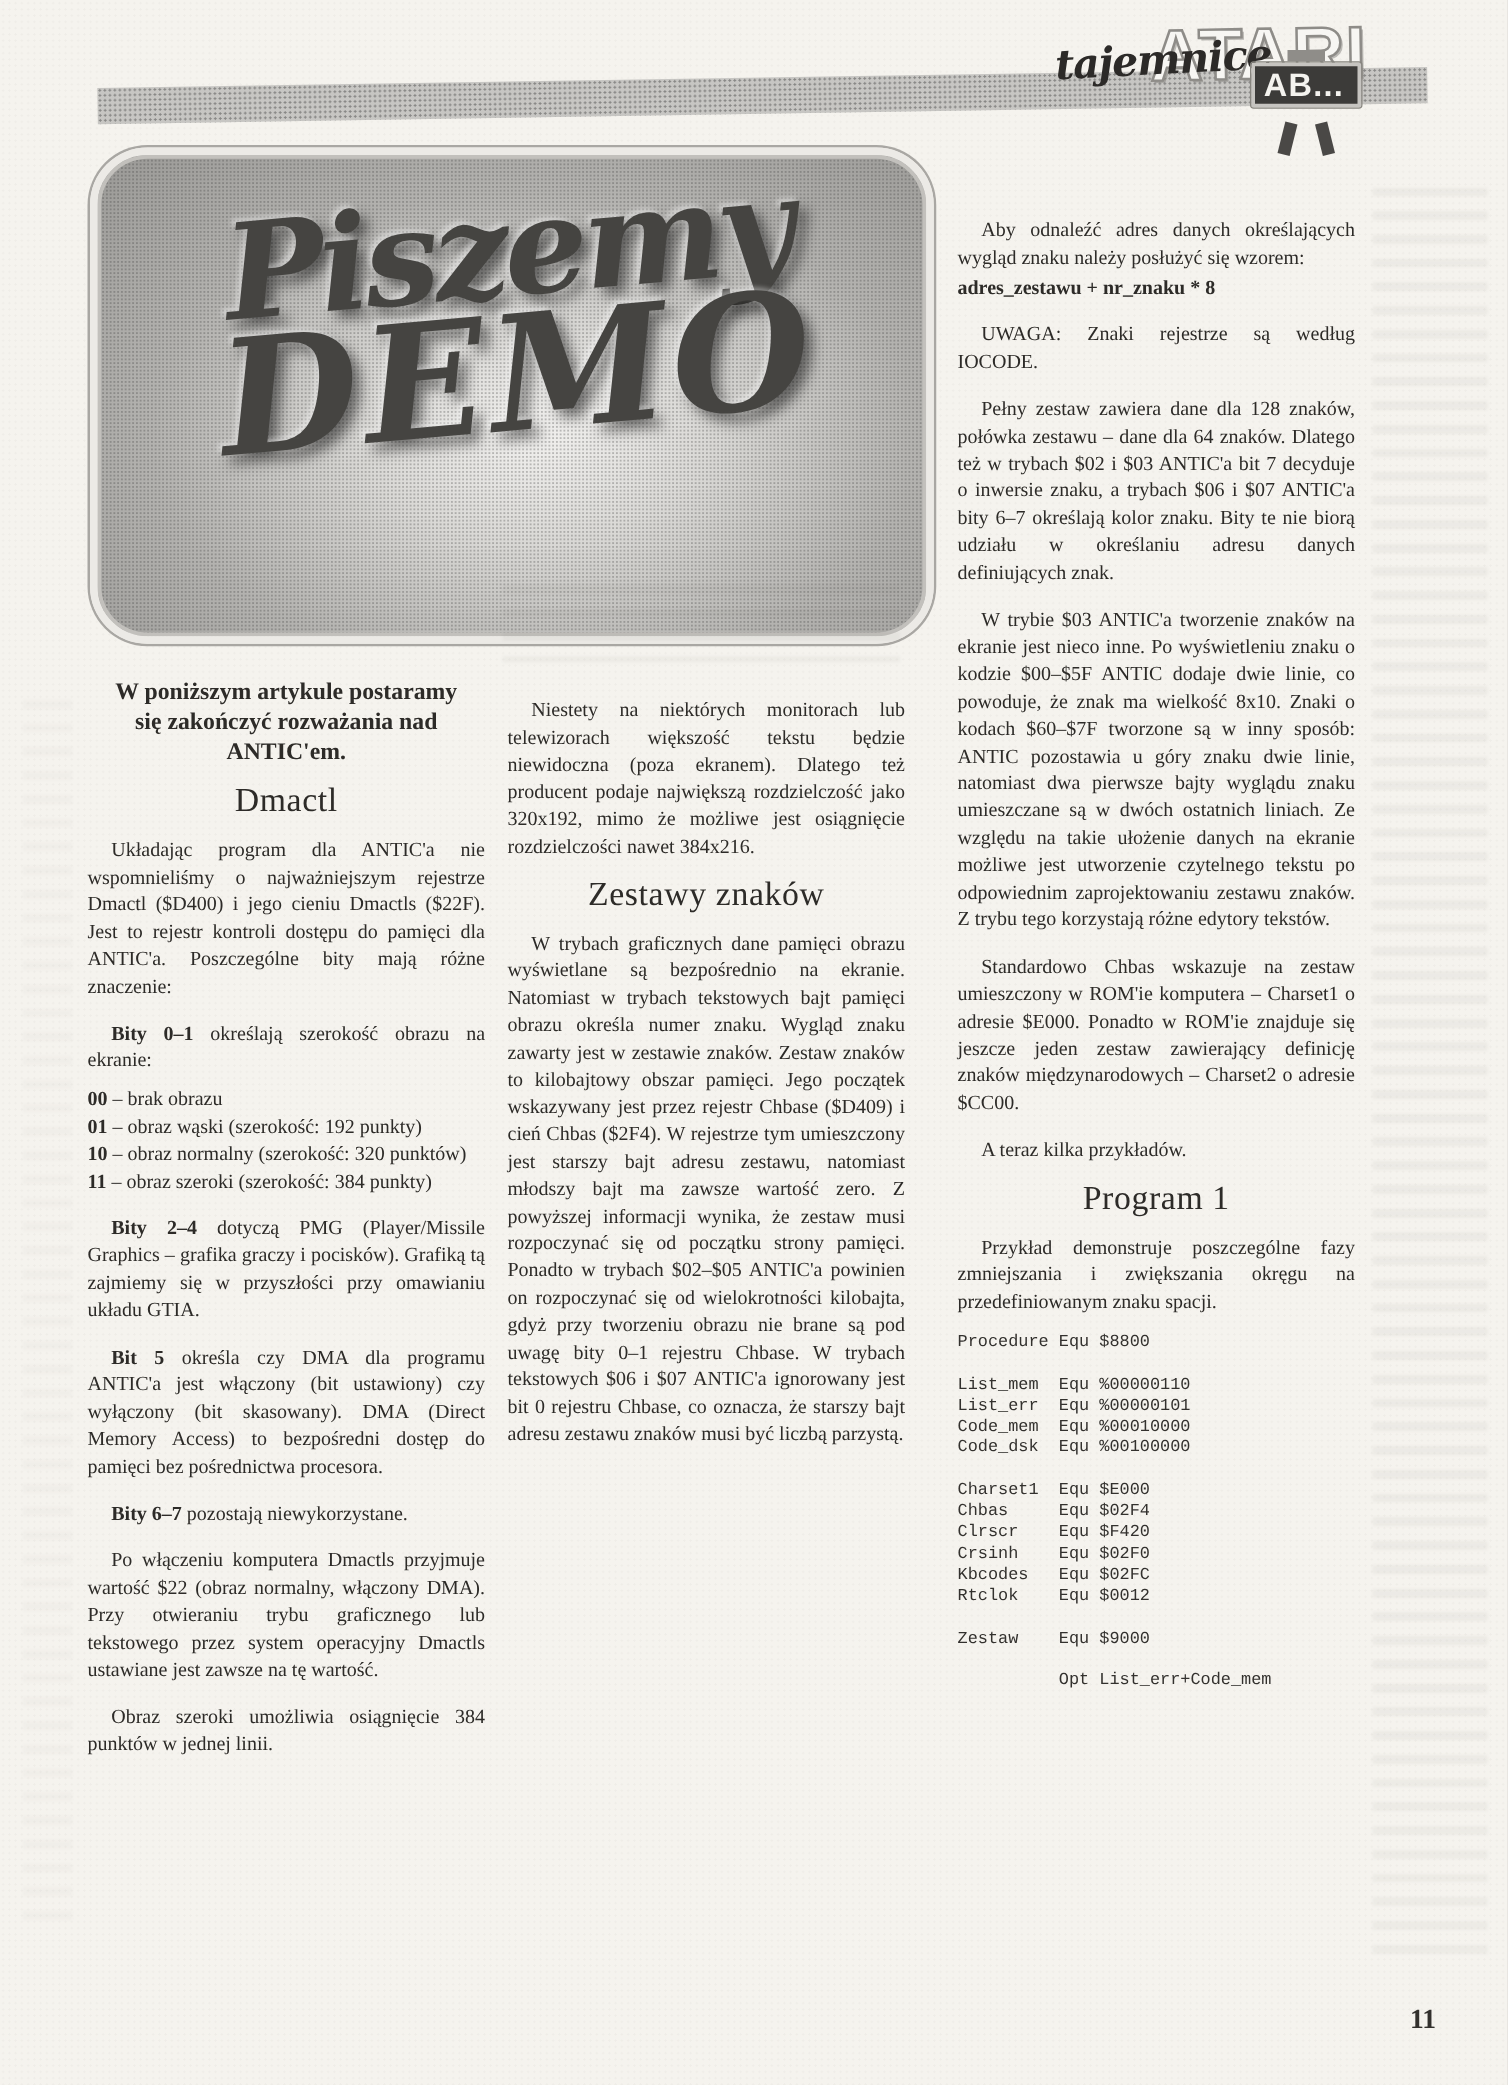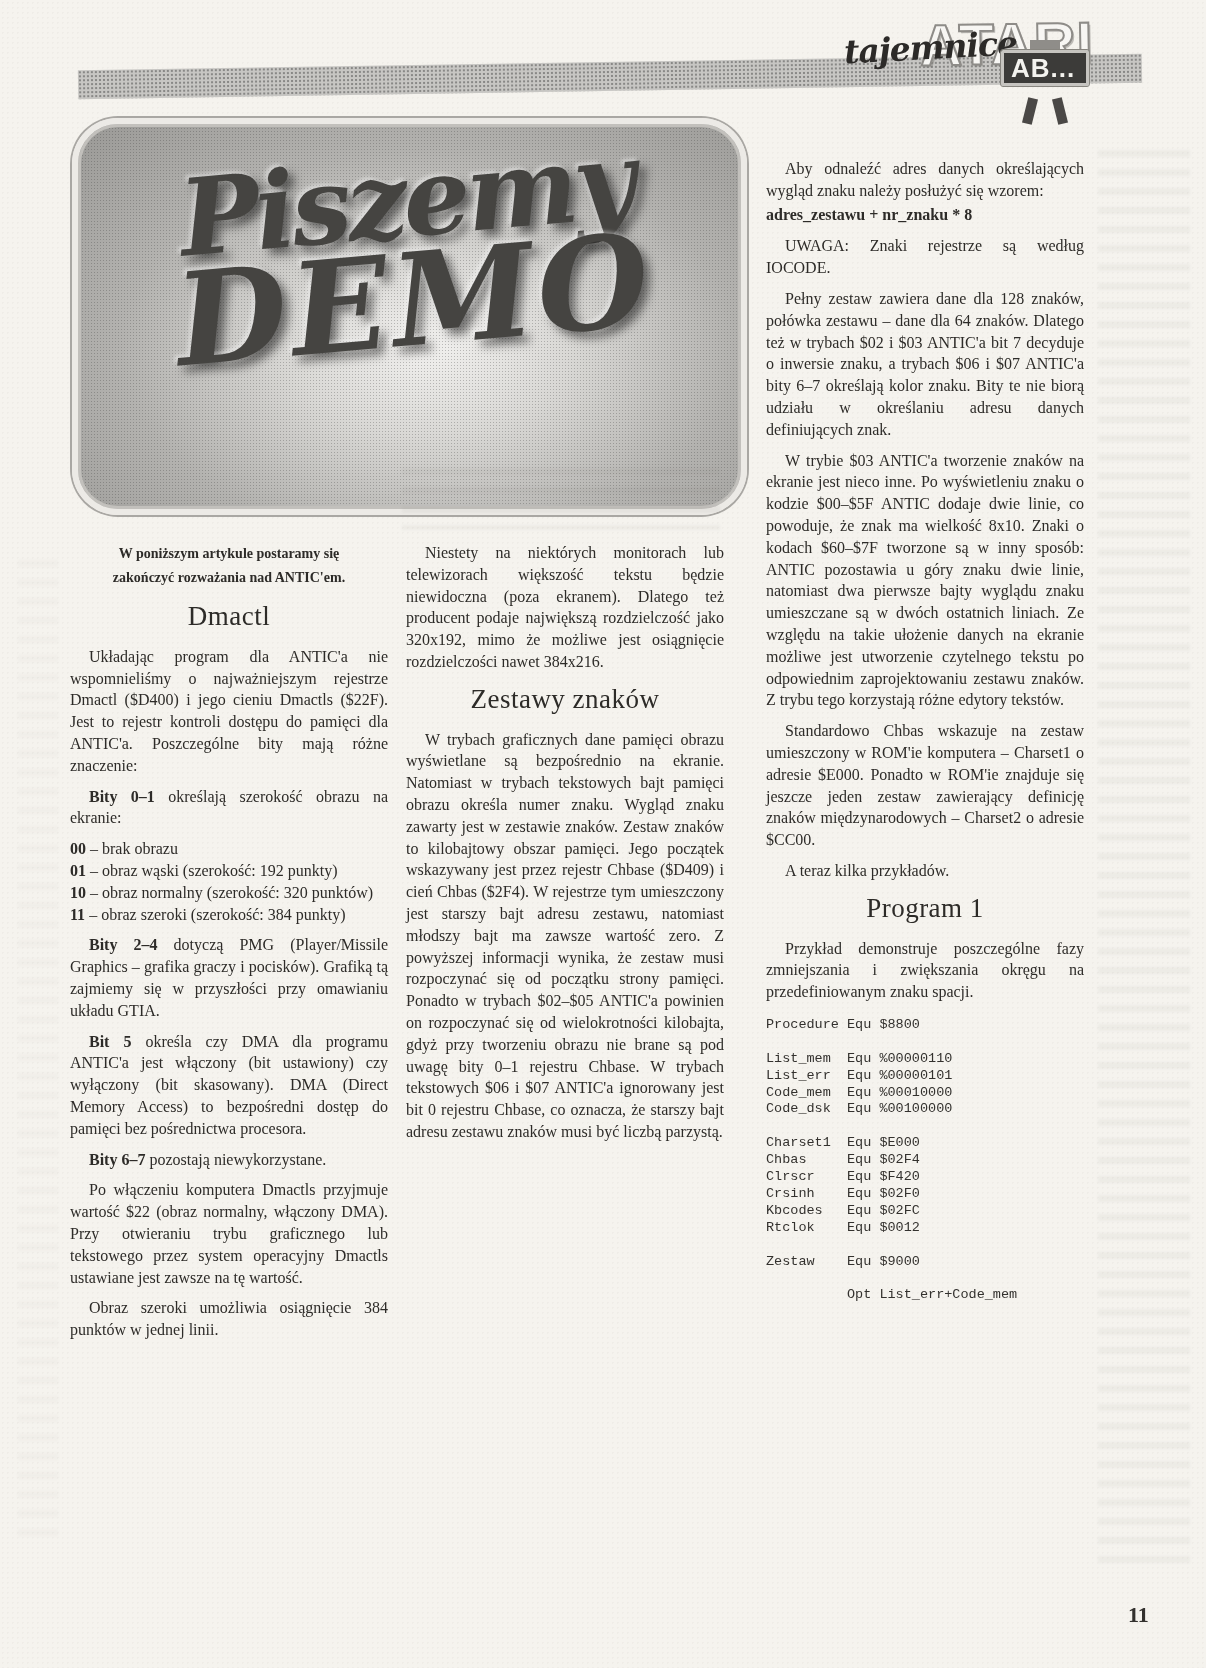--- a/index.html
+++ b/index.html
@@ -72,24 +72,24 @@
   }
   .hero-l1 { font-size:106px; letter-spacing:-4px; }
   .hero-l2 { font-size:128px; letter-spacing:4px; margin-top:-16px; }
 
   
   .col { position:absolute; width:318px; font-size:16px; line-height:21.8px; text-align:justify; }
   .col-left  { left:70px;  top:542px; }
   .col-mid   { left:406px; top:542px; }
   .col-right { left:766px; top:158px; }
 
-  .col p { margin:0 0 9px 0; text-indent:19px; }
+  .col p { margin:16px 0 9px 0; text-indent:19px; }
   p.intro {
     font-weight:bold; text-align:center; text-indent:0;
-    font-size:14px; line-height:24px; margin:0 18px 16px 18px;
+    font-size:19px; line-height:24px; margin:0 18px 16px 18px;
   }
   h2 {
     font-size:27px; font-weight:normal; text-align:center;
     margin:16px 0 18px 0; letter-spacing:0.5px;
   }
   p.mode { margin:0; text-indent:0; }
   p.mode-last { margin:0 0 9px 0; text-indent:0; }
   p.tight { margin-bottom:2px; }
   p.formula { font-weight:bold; text-indent:0; margin:0 0 10px 0; }
   .lead { font-weight:bold; }

